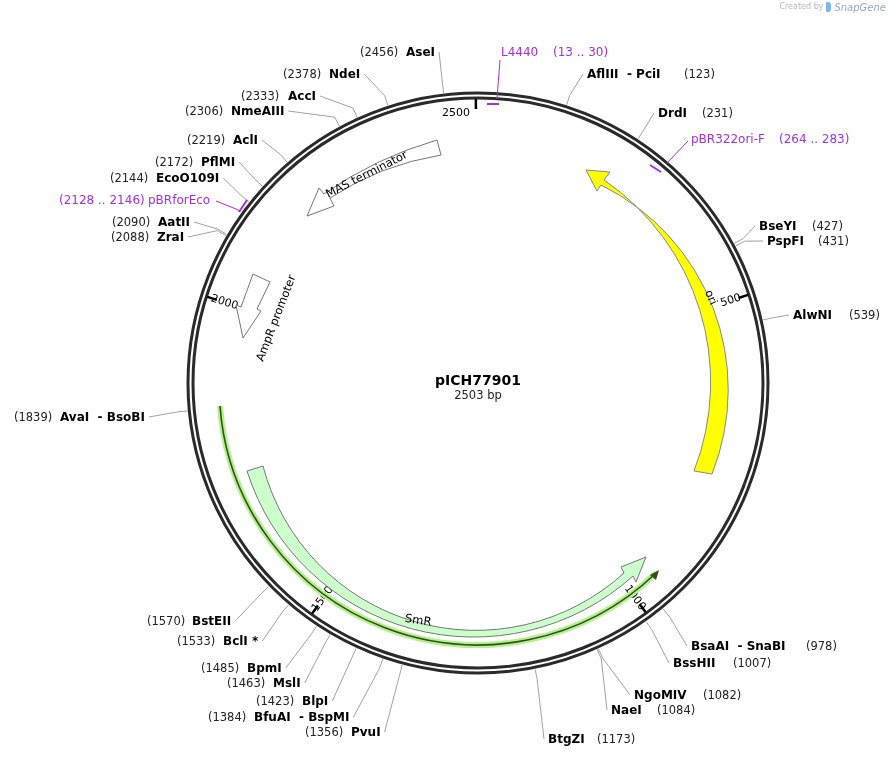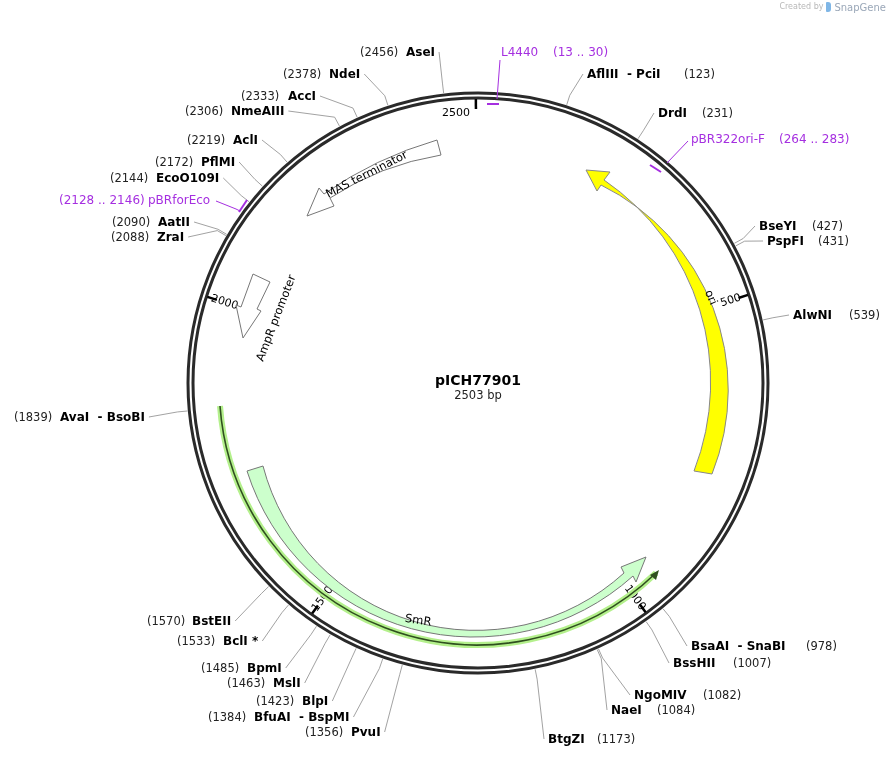--- a/index.html
+++ b/index.html
@@ -1,21 +1,21 @@
 <!DOCTYPE html>
 <html><head>
 <meta charset="utf-8">
 <style>
   html, body { margin: 0; padding: 0; background: #ffffff; }
   body { width: 894px; height: 757px; position: relative; overflow: hidden;
          font-family: "DejaVu Sans", sans-serif; }
   #map { position: absolute; left: 0; top: 0; }
   .credit { position: absolute; right: 8px; top: 2px; font-size: 8px; color: #b8b8b8;
             display: flex; gap: 3px; }
-  .credit .brand { color: #9aa7b8; font-size: 10px; }
+  .credit .brand { color: #9aa7b8; font-size: 10px; font-style: italic; }
   .credit .logo { width: 5px; height: 10px; background: #7fb6e6; border-radius: 1px 3px 3px 1px; display: inline-block; }
   svg text { font-family: "DejaVu Sans", sans-serif; }
   .enz-name { font-weight: bold; font-size: 12px; fill: #000; }
   .enz-pos { font-size: 11.5px; fill: #222; }
   .primer-text { font-size: 12px; fill: #a52fe0; }
   .tick-text { font-size: 11px; fill: #000; }
   .feat-text { font-size: 11.5px; fill: #000; }
   .title { font-weight: bold; font-size: 14px; fill: #000; }
   .subtitle { font-size: 11.5px; fill: #222; }
 </style>

